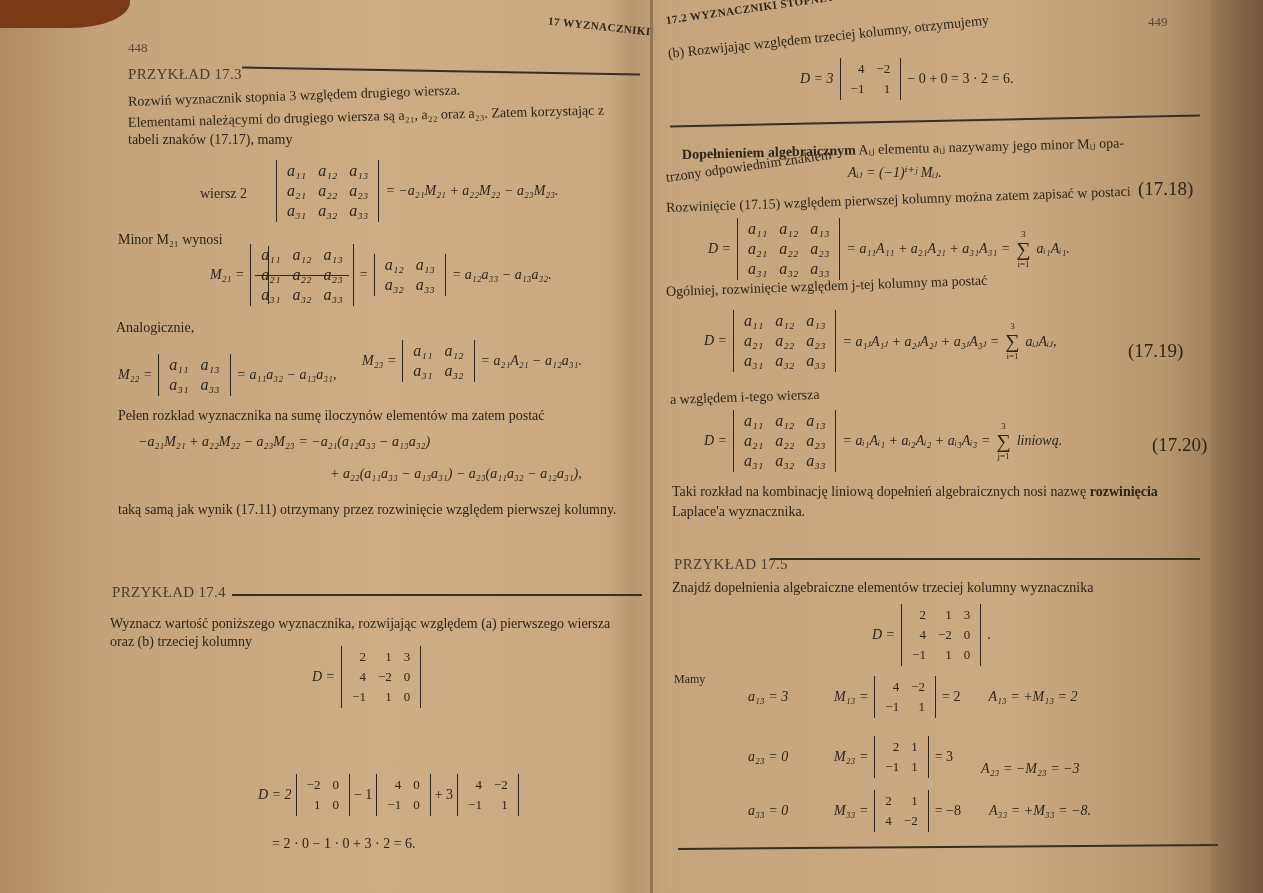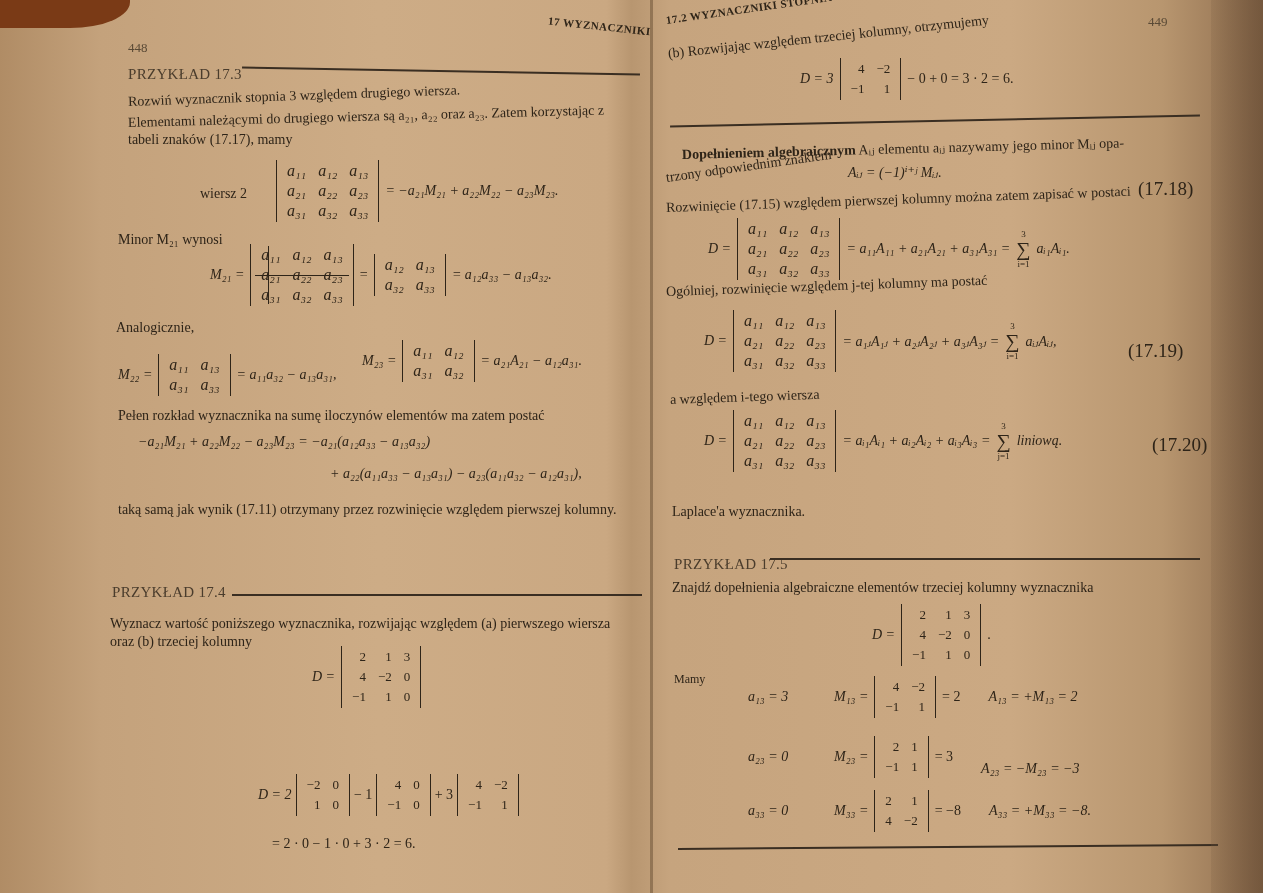--- a/index.html
+++ b/index.html
@@ -367,20 +367,24 @@
     <span class="it">= aᵢ₁Aᵢ₁ + aᵢ₂Aᵢ₂ + aᵢ₃Aᵢ₃ =</span>
     <span class="sum">
         <span>3</span>
         <b>∑</b>
         <span>j=1</span>
       </span>
     <span class="it">liniową.</span>
   </div>
   <span class="abs eqno" style="left:500px;top:434px;">(17.20)</span>
 
+  <div class="abs txt" style="left:20px;top:484px;">
+    <span>Taki rozkład na kombinację liniową dopełnień algebraicznych nosi nazwę</span>
+    <span class="bold">rozwinięcia</span>
+  </div>
   <span class="abs txt" style="left:20px;top:504px;">Laplace'a wyznacznika.</span>
 
   <span class="abs ex-title" style="left:22px;top:556px;">PRZYKŁAD 17.5</span>
   <div class="rule" style="left:118px;top:558px;width:430px;"></div>
   <span class="abs txt" style="left:20px;top:580px;">Znajdź dopełnienia algebraiczne elementów trzeciej kolumny wyznacznika</span>
   <div class="abs eq" style="left:220px;top:604px;">
     <span class="it">D =</span>
     <div class="det num">
       <table>
         <tbody>

